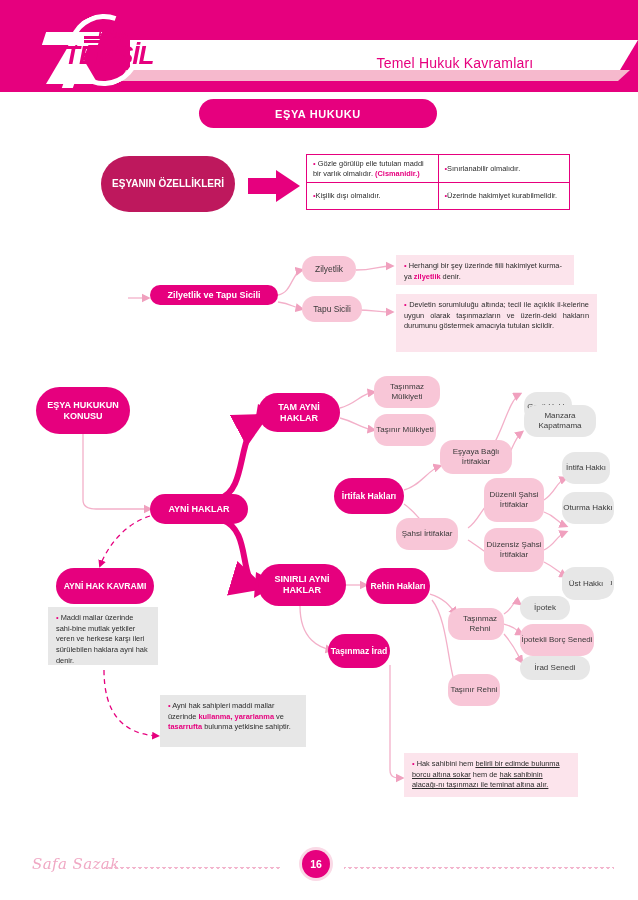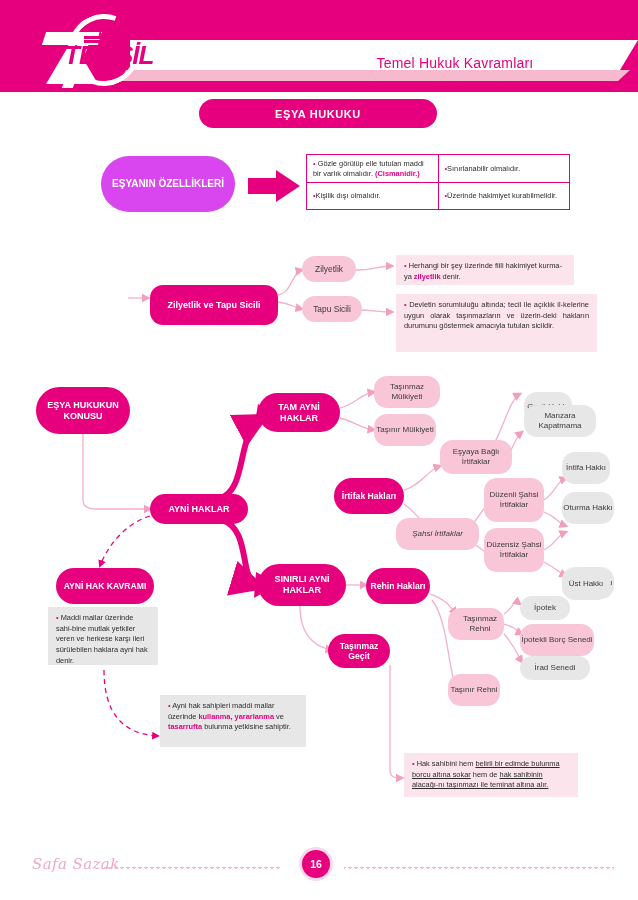--- a/index.html
+++ b/index.html
@@ -64,21 +64,21 @@
   
   #title-pill{
     position:absolute;left:199px;top:99px;width:238px;height:29px;border-radius:15px;
     background:#E6007E;color:#fff;font-size:11px;font-weight:bold;letter-spacing:.6px;
     display:flex;align-items:center;justify-content:center;
   }
 
   
   #prop-pill{
     position:absolute;left:101px;top:156px;width:134px;height:56px;border-radius:28px;
-    background:#d946ef;color:#fff;font-size:10px;font-weight:bold;line-height:1.45;
+    background:#be185d;color:#fff;font-size:10px;font-weight:bold;line-height:1.45;
     display:flex;align-items:center;justify-content:center;text-align:center;
   }
   #prop-arrow{position:absolute;left:246px;top:166px;width:58px;height:40px;}
   #prop-table{
     position:absolute;left:306px;top:154px;width:264px;height:56px;
     border:1px solid #E6007E;box-sizing:border-box;display:flex;
   }
   #prop-table .col{flex:1;display:flex;flex-direction:column;}
   #prop-table .col:first-child{border-right:1px solid #E6007E;}
   #prop-table .cell{
@@ -219,21 +219,21 @@
   </g>
 
   <g fill="none" stroke="#E6007E" stroke-width="6" stroke-linecap="round">
     <path d="M220 498 C248 490 236 432 262 418" marker-end="url(#ahB)"></path>
     <path d="M222 520 C252 530 238 580 258 586" marker-end="url(#ahB)"></path>
   </g>
   <polygon points="258,404 278,416 254,428" fill="#E6007E"></polygon>
   <polygon points="256,572 278,584 254,598" fill="#E6007E"></polygon>
 </svg>
 
-<div class="node n-mag" style="left:150px;top:285px;width:128px;height:40px;font-size:9px;">Zilyetlik ve Tapu Sicili</div>
+<div class="node n-mag" style="left:150px;top:285px;width:128px;height:20px;font-size:9px;">Zilyetlik ve Tapu Sicili</div>
 <div class="node n-pink" style="left:302px;top:256px;width:54px;height:26px;font-size:8.4px;">Zilyetlik</div>
 <div class="node n-pink" style="left:302px;top:296px;width:60px;height:26px;font-size:8.4px;">Tapu Sicili</div>
 
 <div class="note note-pink" id="note-zilyetlik">
   <span class="bullet"></span><span>Herhangi bir şey üzerinde fiili hakimiyet kurma-ya </span><span class="hl">zilyetlik</span><span> denir.</span>
 </div>
 <div class="note note-pink" id="note-tapu">
   <span class="bullet"></span><span>Devletin sorumluluğu altında; tecil ile açıklık il-kelerine uygun olarak  taşınmazların ve üzerin-deki hakların durumunu göstermek amacıyla tutulan sicildir.</span>
 </div>
 
@@ -247,35 +247,35 @@
 
 <div class="node n-mag" style="left:56px;top:568px;width:98px;height:36px;font-size:8.6px;border-radius:18px;">AYNİ HAK KAVRAMI</div>
 
 <div class="node n-pink" style="left:374px;top:376px;width:66px;height:32px;font-size:8px;">Taşınmaz Mülkiyeti</div>
 <div class="node n-pink" style="left:374px;top:414px;width:62px;height:32px;font-size:8px;">Taşınır Mülkiyeti</div>
 
 <div class="node n-mag" style="left:334px;top:478px;width:70px;height:36px;font-size:8.6px;border-radius:18px;">İrtifak Hakları</div>
 
 <div class="node n-pink" style="left:440px;top:440px;width:72px;height:34px;font-size:8px;">Eşyaya Bağlı İrtifaklar</div>
 
-<div class="node n-pink" style="left:396px;top:518px;width:83px;height:32px;font-size:8px;font-style:italic;">Şahsi İrtifaklar</div>
+<div class="node n-pink" style="left:396px;top:518px;width:62px;height:32px;font-size:8px;">Şahsi İrtifaklar</div>
 
 <div class="node n-pink" style="left:484px;top:478px;width:60px;height:44px;font-size:8px;">Düzenli Şahsi İrtifaklar</div>
 <div class="node n-pink" style="left:484px;top:528px;width:60px;height:44px;font-size:8px;">Düzensiz Şahsi İrtifaklar</div>
 
 <div class="node n-gray" style="left:524px;top:392px;width:48px;height:30px;font-size:8px;">Geçit Hakkı</div>
 <div class="node n-gray" style="left:524px;top:404px;width:72px;height:32px;font-size:8px;top:405px;">Manzara Kapatmama</div>
 <div class="node n-gray" style="left:562px;top:452px;width:48px;height:32px;font-size:8px;text-align:right;">İntifa Hakkı</div>
 <div class="node n-gray" style="left:562px;top:492px;width:52px;height:32px;font-size:8px;">Oturma Hakkı</div>
 <div class="node n-gray" style="left:562px;top:530px;width:52px;height:32px;font-size:8px;margin-top:37px;">Kaynak Hakkı</div>
 <div class="node n-gray" style="left:562px;top:568px;width:48px;height:32px;font-size:8px;">Üst Hakkı</div>
 
 <div class="node n-mag" style="left:366px;top:568px;width:64px;height:36px;font-size:8.6px;border-radius:18px;">Rehin Hakları</div>
 
-<div class="node n-mag" style="left:328px;top:634px;width:62px;height:34px;font-size:8.6px;border-radius:17px;">Taşınmaz Geçit</div>
+<div class="node n-mag" style="left:328px;top:634px;width:62px;height:34px;font-size:8.6px;border-radius:17px;">Taşınmaz İrad</div>
 
 <div class="node n-pink" style="left:448px;top:608px;width:56px;height:32px;font-size:8px;padding-left:8px;">Taşınmaz Rehni</div>
 <div class="node n-pink" style="left:448px;top:674px;width:52px;height:32px;font-size:8px;">Taşınır Rehni</div>
 
 <div class="node n-gray" style="left:520px;top:596px;width:50px;height:24px;font-size:8px;">İpotek</div>
 <div class="node n-pink" style="left:520px;top:624px;width:74px;height:32px;font-size:8px;">İpotekli Borç Senedi</div>
 <div class="node n-gray" style="left:520px;top:656px;width:70px;height:24px;font-size:8px;">İrad Senedi</div>
 
 <div class="note note-gray" id="note-ayni-hak">
   <span class="bullet"></span><span>Maddi mallar üzerinde sahi-bine mutlak yetkiler veren ve herkese karşı ileri sürülebilen haklara ayni hak denir.</span>

